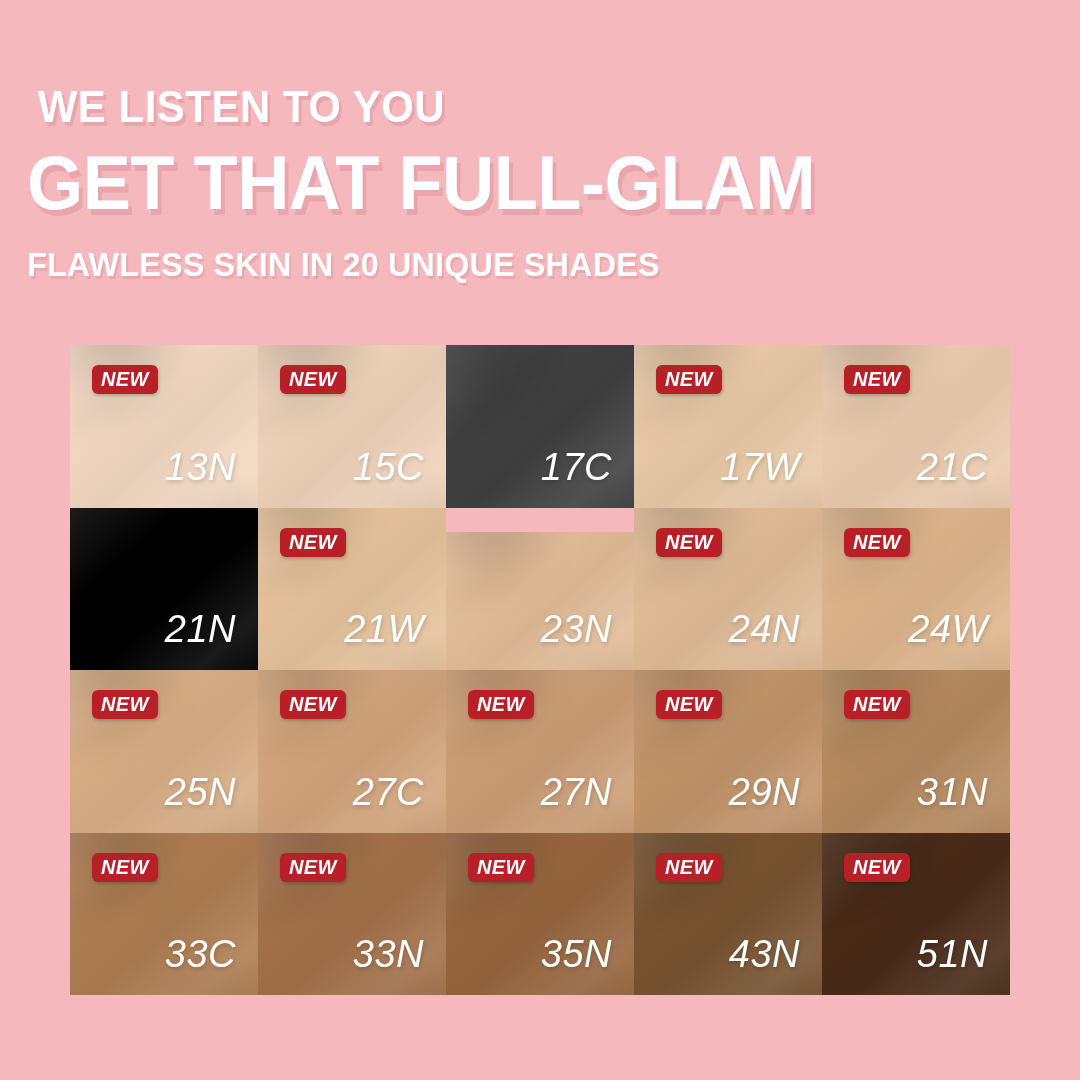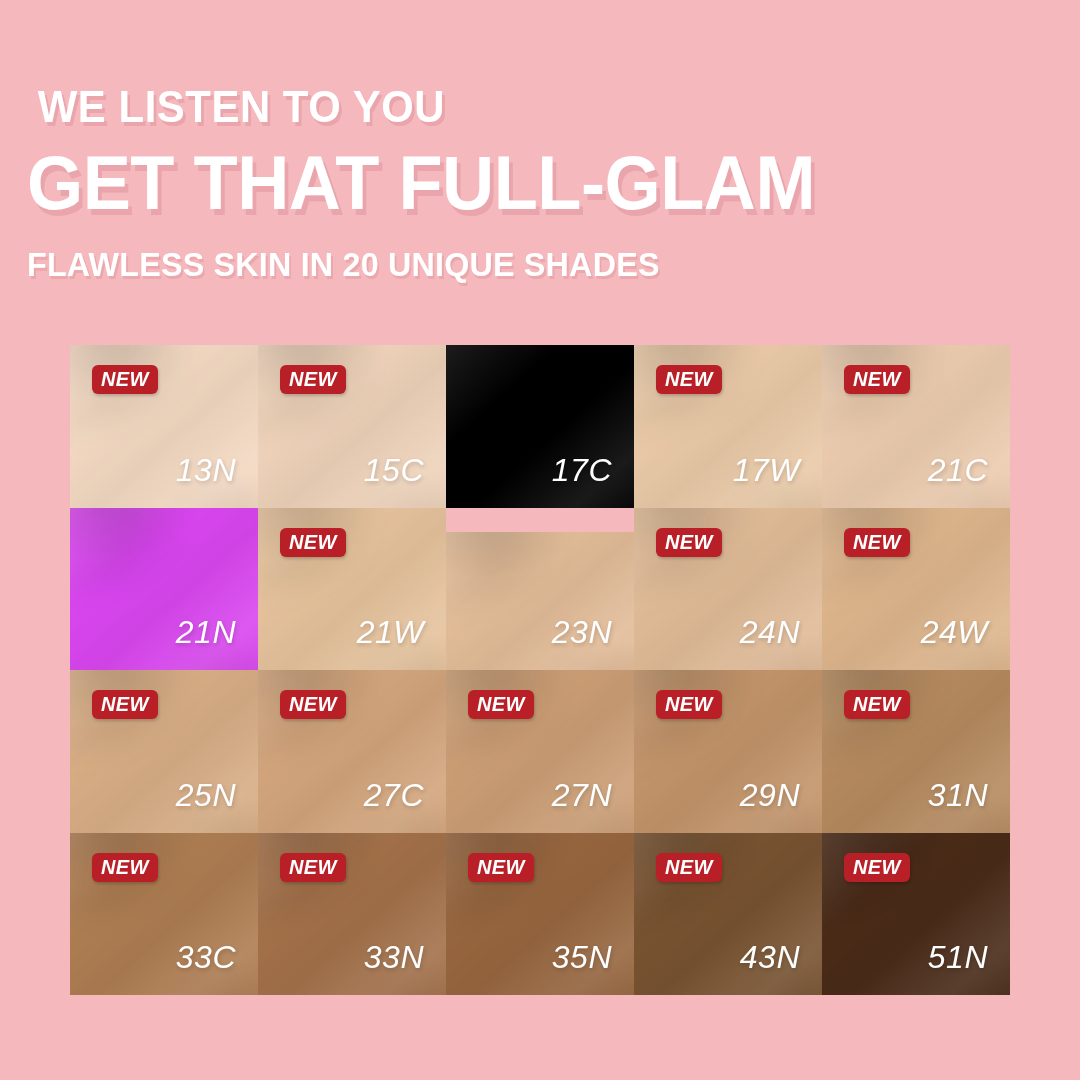--- a/index.html
+++ b/index.html
@@ -117,21 +117,21 @@
     box-shadow: 1px 2px 3px rgba(0,0,0,0.18);
   }
   .shade-code {
     position: absolute;
     right: 22px;
     bottom: 22px;
     color: #ffffff;
     font-family: "Liberation Sans", sans-serif;
     font-style: italic;
     font-weight: normal;
-    font-size: 32px;
+    font-size: 38px;
     line-height: 1;
     letter-spacing: 0.5px;
     text-shadow: 1px 2px 4px rgba(0,0,0,0.18);
   }
 </style>
 </head>
 <body style="background: rgb(244, 184, 189);">
 
 <div id="poster" style="background: rgb(244, 184, 189);">
 
@@ -147,38 +147,38 @@
         <div class="sheen"></div>
         <div class="badge" style="background: rgb(184, 31, 38); color: rgb(255, 255, 255);">NEW</div>
         <div class="shade-code">13N</div>
       </div>
       <div class="swatch" style="background: rgb(238, 210, 185);">
         <div class="tex"></div>
         <div class="sheen"></div>
         <div class="badge" style="background: rgb(184, 31, 38); color: rgb(255, 255, 255);">NEW</div>
         <div class="shade-code">15C</div>
       </div>
-      <div class="swatch" style="background: #000000;">
+      <div class="swatch" style="background: #404040;">
         <div class="tex"></div>
         <div class="sheen"></div>
         <div class="shade-code">17C</div>
       </div>
       <div class="swatch" style="background: rgb(233, 201, 167);">
         <div class="tex"></div>
         <div class="sheen"></div>
         <div class="badge" style="background: rgb(184, 31, 38); color: rgb(255, 255, 255);">NEW</div>
         <div class="shade-code">17W</div>
       </div>
       <div class="swatch" style="background: rgb(235, 203, 174);">
         <div class="tex"></div>
         <div class="sheen"></div>
         <div class="badge" style="background: rgb(184, 31, 38); color: rgb(255, 255, 255);">NEW</div>
         <div class="shade-code">21C</div>
       </div>
-      <div class="swatch" style="background: #d946ef; padding-left: 16px;">
+      <div class="swatch" style="background: #000000; padding-left: 16px;">
         <div class="tex"></div>
         <div class="sheen"></div>
         <div class="shade-code">21N</div>
       </div>
       <div class="swatch" style="background: rgb(229, 194, 156);">
         <div class="tex"></div>
         <div class="sheen"></div>
         <div class="badge" style="background: rgb(184, 31, 38); color: rgb(255, 255, 255);">NEW</div>
         <div class="shade-code">21W</div>
       </div>

